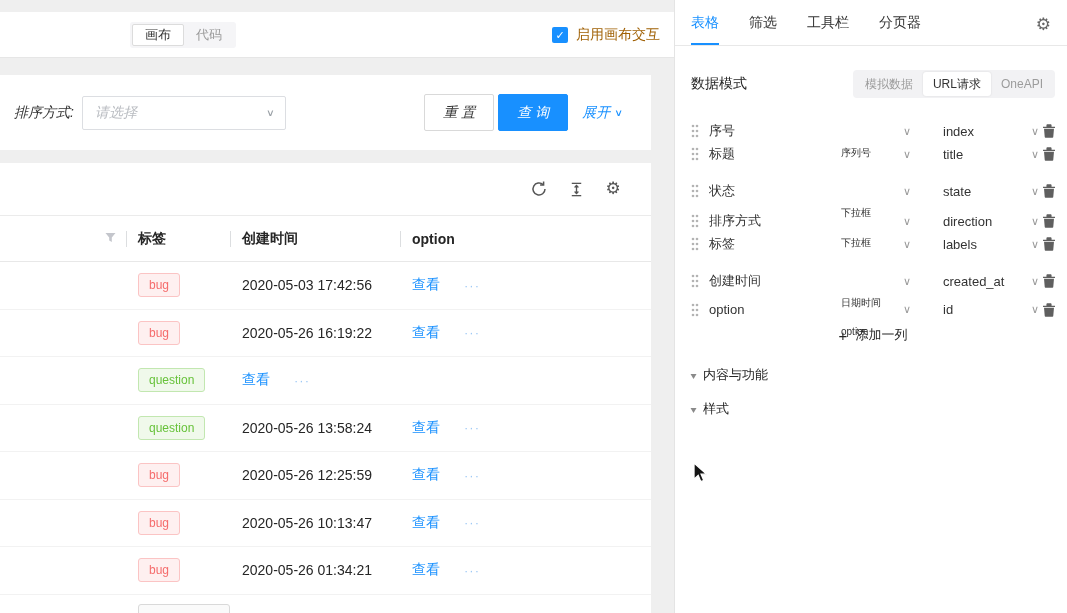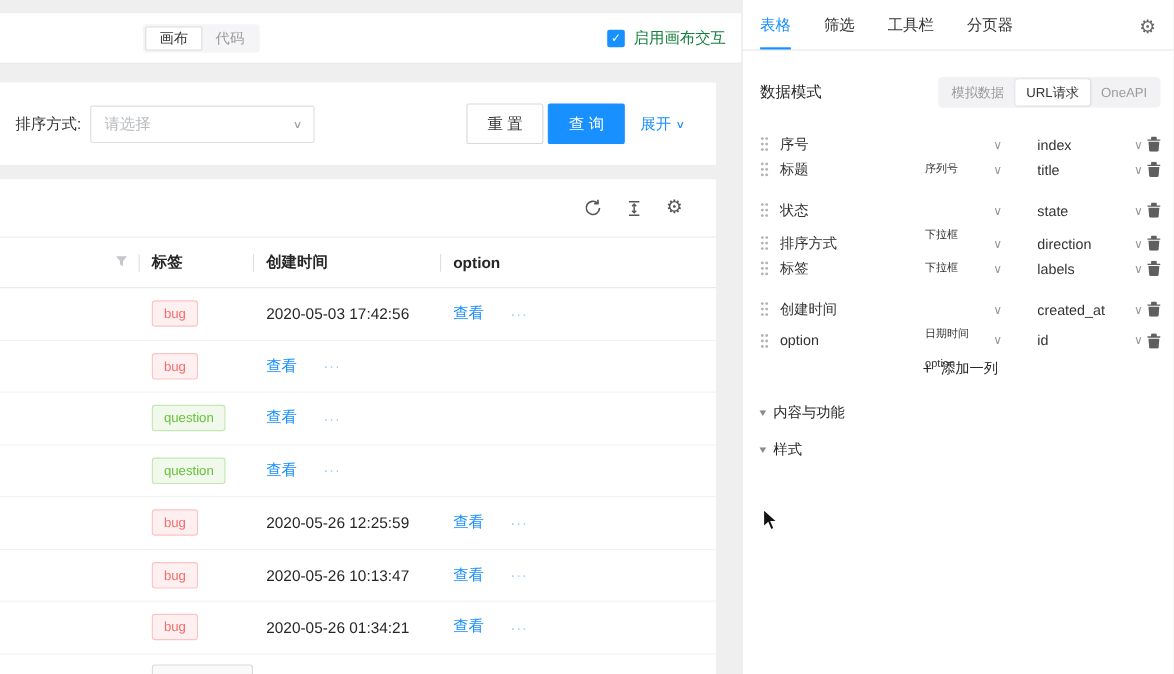--- a/index.html
+++ b/index.html
@@ -25,25 +25,25 @@
   }
   .seg-toggle .seg{
     padding:0 12px;line-height:22px;font-size:13px;color:#9a9a9a;border-radius:2px;cursor:pointer;
   }
   .seg-toggle .seg.active{background:#fff;color:#333;border:1px solid #dcdcdc;line-height:20px;}
   .chk-group{margin-left:auto;margin-right:14px;display:flex;align-items:center;}
   .checkbox{
     width:16px;height:16px;background:var(--accent);border-radius:2px;color:#fff;
     font-size:11px;line-height:16px;text-align:center;cursor:pointer;
   }
-  .chk-label{margin-left:8px;font-size:14px;color:#15803d;}
+  .chk-label{margin-left:8px;font-size:14px;color:#a16207;}
   
   .filter-panel{
     position:absolute;left:0;top:75px;width:651px;height:75px;background:#fff;
-    display:flex;align-items:center;padding:0 28px 0 14px;
+    display:flex;align-items:center;padding:0 28px 0 14px;font-style:italic;
   }
   .sort-label{font-size:14px;color:#333;white-space:nowrap;}
   .select-box{
     margin-left:8px;width:204px;height:34px;border:1px solid #dcdee2;border-radius:2px;
     display:flex;align-items:center;padding:0 10px 0 12px;cursor:pointer;background:#fff;
   }
   .select-placeholder{font-size:14px;color:#b9bcc1;flex:1;}
   .chev{color:#9aa0a6;font-size:12px;transform:scaleY(.8);}
   .btn{
     height:37px;min-width:70px;padding:0 16px;border-radius:2px;font-size:14px;cursor:pointer;
@@ -191,20 +191,21 @@
       <span class="view-link">查看</span>
       <span class="more-dots">···</span>
     </div>
   </div>
 
   <div class="tgrid trow">
     <div class="cell gutter"></div>
     <div class="cell">
       <span class="tag tag-red">bug</span>
     </div>
+    <div class="cell time">2020-05-26 16:19:22</div>
     <div class="cell">
       <span class="view-link">查看</span>
       <span class="more-dots">···</span>
     </div>
   </div>
 
   <div class="tgrid trow">
     <div class="cell gutter"></div>
     <div class="cell">
       <span class="tag tag-green">question</span>
@@ -213,20 +214,21 @@
       <span class="view-link">查看</span>
       <span class="more-dots">···</span>
     </div>
   </div>
 
   <div class="tgrid trow">
     <div class="cell gutter"></div>
     <div class="cell">
       <span class="tag tag-green">question</span>
     </div>
+    <div class="cell time">2020-05-26 13:58:24</div>
     <div class="cell">
       <span class="view-link">查看</span>
       <span class="more-dots">···</span>
     </div>
   </div>
 
   <div class="tgrid trow">
     <div class="cell gutter"></div>
     <div class="cell">
       <span class="tag tag-red">bug</span>

